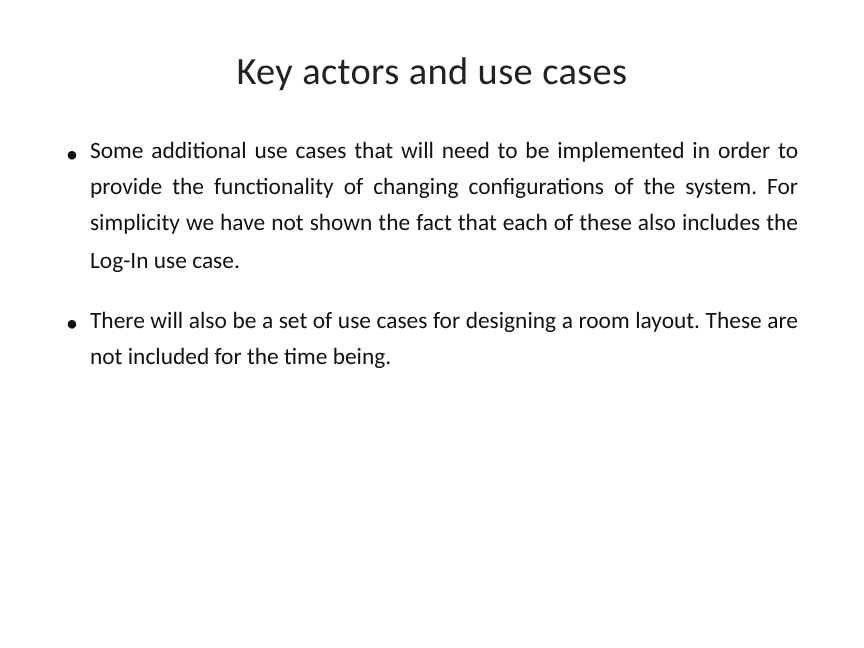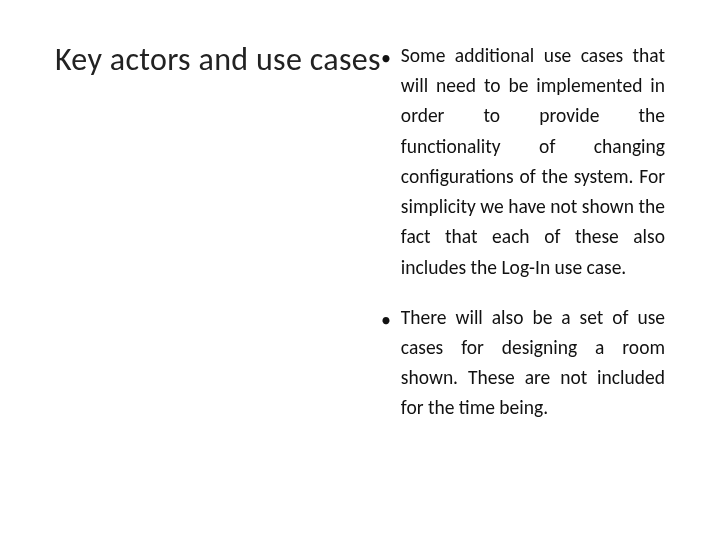--- a/index.html
+++ b/index.html
@@ -14,21 +14,21 @@
       background: #ffffff;
       font-family: 'Georgia', 'Times New Roman', serif;
       overflow: hidden;
     }
 
     .slide-container {
       width: 720px;
       height: 540px;
       padding: 40px 55px 40px 55px;
       display: flex;
-      flex-direction: row;
+      flex-direction: column;
       background: #ffffff;
     }
 
     .slide-title {
       font-family: 'Calibri', 'Arial', sans-serif;
       font-size: 32px;
       font-weight: normal;
       color: #222222;
       text-align: center;
       margin-bottom: 32px;
@@ -82,18 +82,18 @@
   <div class="slide-content">
     <ul class="bullet-list">
 
       <li class="bullet-item">
         <span class="bullet-dot">•</span>
         <span class="bullet-text">Some additional use cases that will need to be implemented in order to provide the functionality of changing configurations of the system. For simplicity we have not shown the fact that each of these also includes the Log-In use case.</span>
       </li>
 
       <li class="bullet-item">
         <span class="bullet-dot">•</span>
-        <span class="bullet-text">There will also be a set of use cases for designing a room shown. These are not included for the time being.</span>
+        <span class="bullet-text">There will also be a set of use cases for designing a room layout. These are not included for the time being.</span>
       </li>
 
     </ul>
   </div>
 </div>
 
 </body></html>

